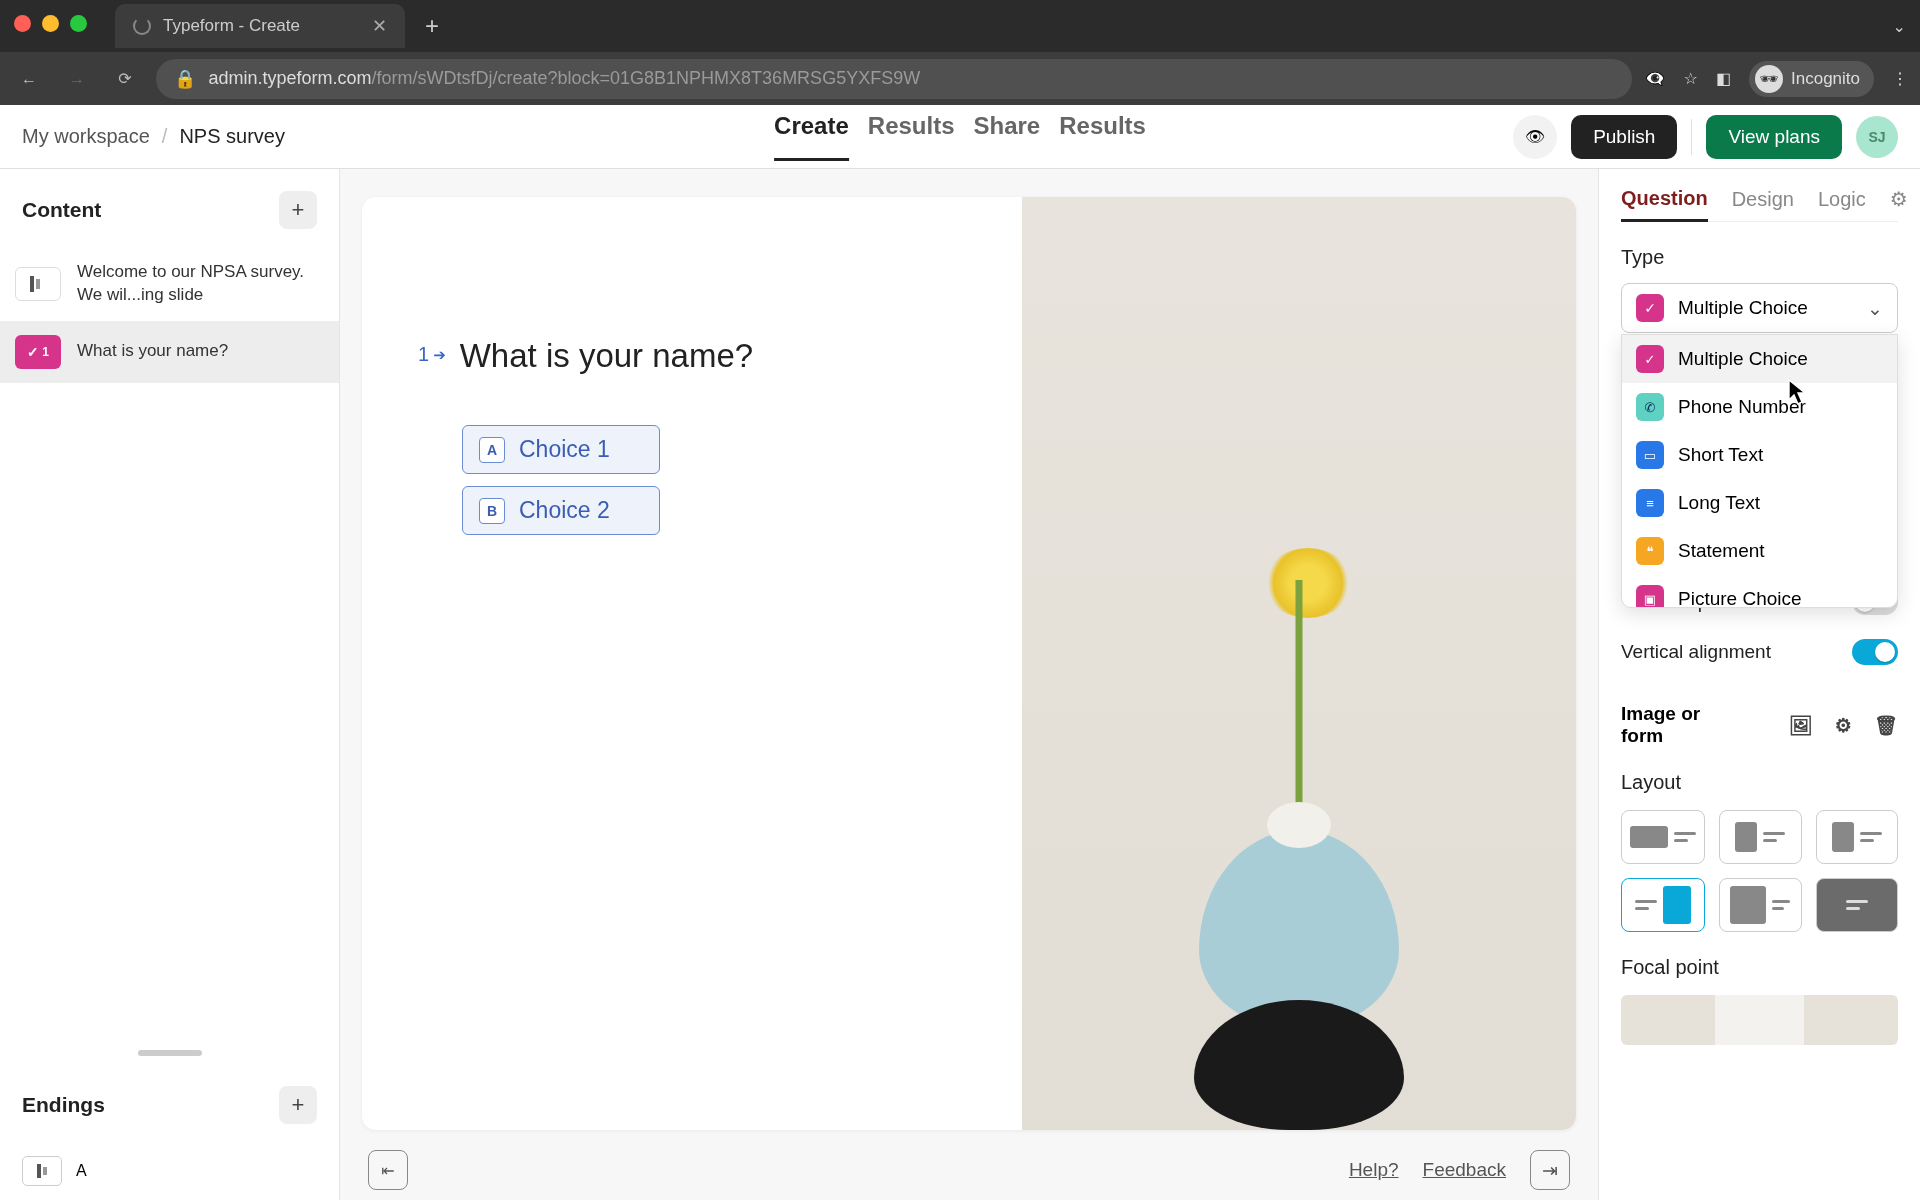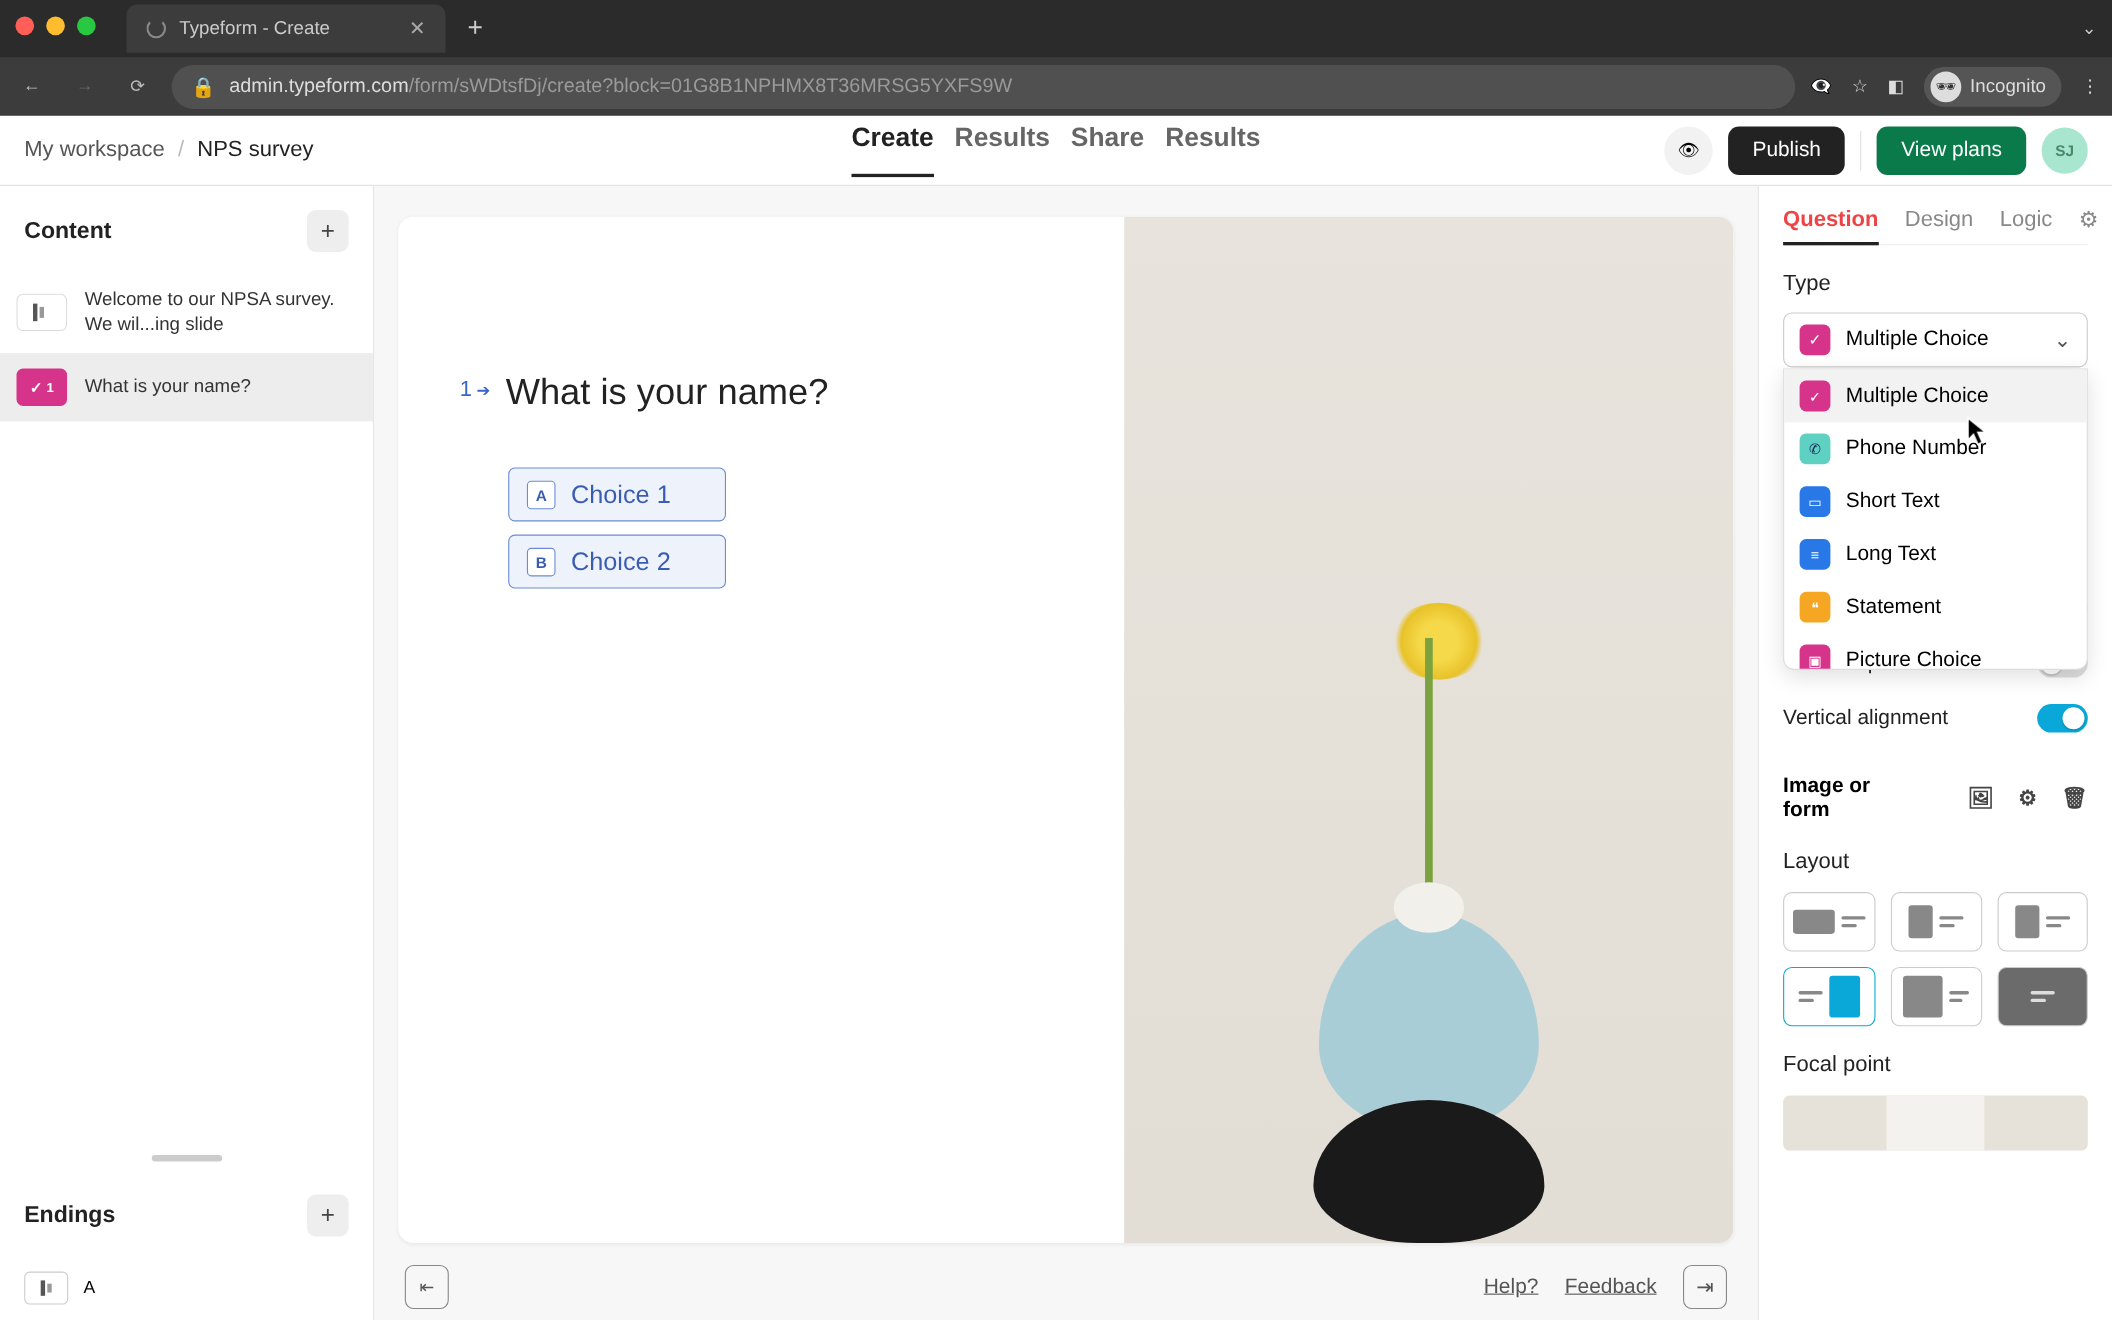--- a/index.html
+++ b/index.html
@@ -89,21 +89,21 @@
 .flower { position:absolute; top:18px; left:50%; transform:translateX(-40%); width:90px; height:70px; background: radial-gradient(circle,#f6d94a 30%, #e8c22a 60%, transparent 70%); border-radius:50%;}
 
 .canvas-footer { height:60px; display:flex; align-items:center; padding: 0 28px; gap:20px; color:#555;}
 .cf-btn { width:40px; height:40px; border:1.5px solid #888; border-radius:8px; display:flex; align-items:center; justify-content:center;}
 .cf-right { margin-left:auto; display:flex; align-items:center; gap:24px; font-size:19px;}
 .cf-right a { color:#555; text-decoration: underline;}
 
 
 .sidebar-right { width: 322px; border-left:1px solid #e5e5e5; padding: 18px 22px 0; overflow:visible; position:relative;}
 .sr-tabs { display:flex; gap:24px; font-size:20px; color:#888; align-items:center; border-bottom:1px solid #eee; padding-bottom:10px;}
-.sr-tabs .active { color:#ef4444; font-weight:600; border-bottom:3px solid #222; padding-bottom:9px; margin-bottom:-11px;}
+.sr-tabs .active { color:#7f1d1d; font-weight:600; border-bottom:3px solid #222; padding-bottom:9px; margin-bottom:-11px;}
 .sr-gear { margin-left:auto; }
 .sr-label { font-size:20px; color:#222; font-weight:500; margin-top:24px; margin-bottom:14px;}
 .type-select { border:1.5px solid #ccc; border-radius:8px; padding:10px 14px; display:flex; align-items:center; gap:14px; font-size:19px; cursor:pointer; position:relative;}
 .ts-icon { width:28px; height:28px; border-radius:6px; display:flex; align-items:center; justify-content:center; color:#fff; font-size:14px;}
 .ts-icon.mc { background:#d6338a;}
 .ts-chev { margin-left:auto; color:#555;}
 .dropdown { position:absolute; top:100%; left:-1px; right:-1px; background:#fff; border:1px solid #ddd; border-radius:0 0 10px 10px; box-shadow: 0 6px 20px rgba(0,0,0,.12); z-index:50; overflow:hidden; margin-top:2px;}
 .dd-item { display:flex; align-items:center; gap:14px; padding:10px 14px; font-size:19px; cursor:pointer;}
 .dd-item.sel { background:#f2f2f2;}
 .dd-ic { width:28px; height:28px; border-radius:6px; display:flex; align-items:center; justify-content:center; color:#fff; font-size:13px;}

